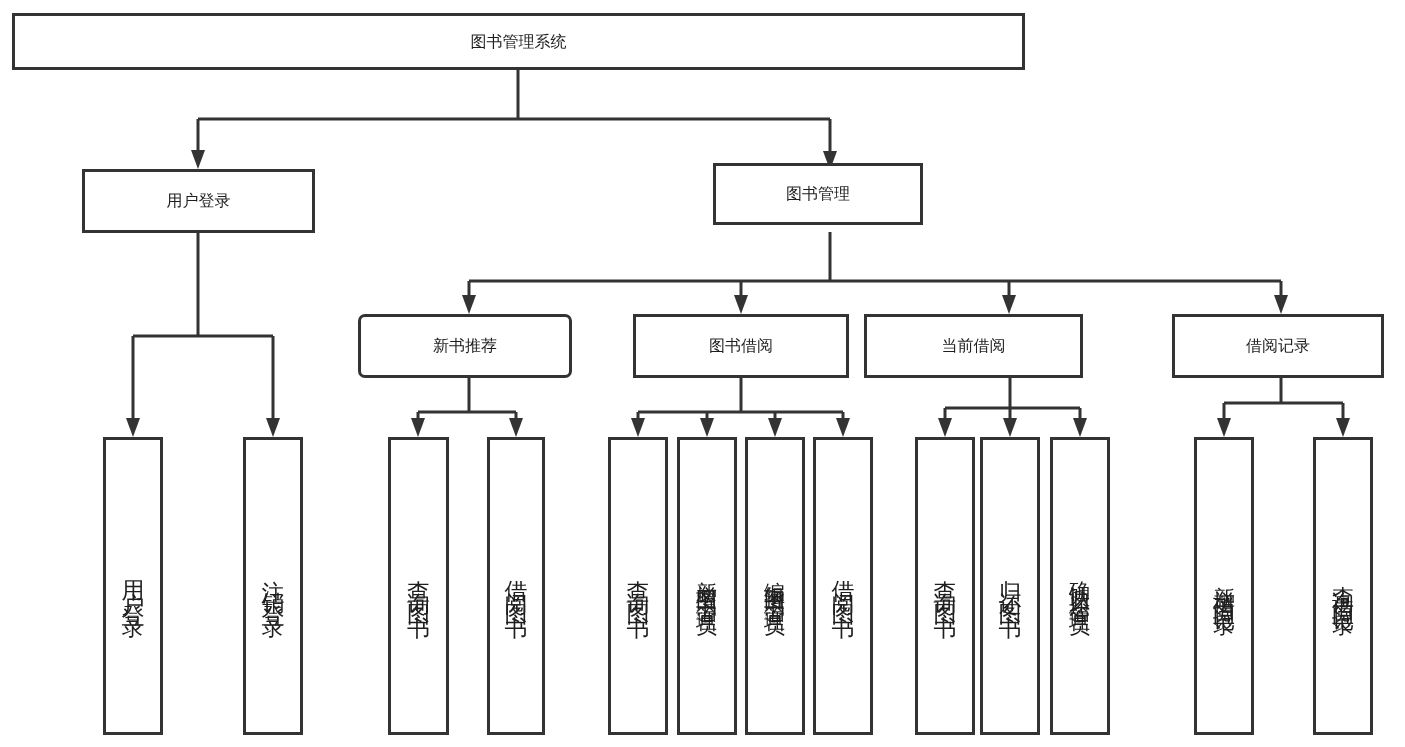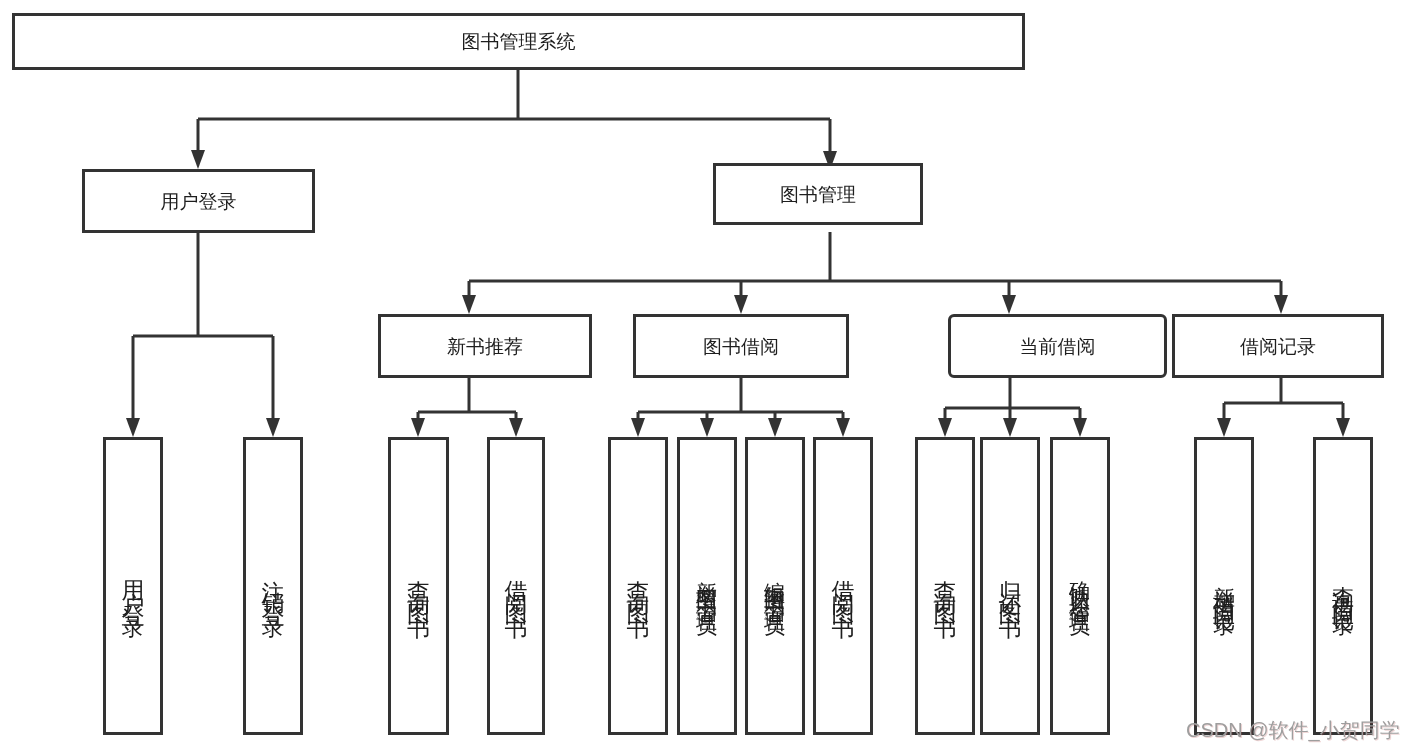--- a/index.html
+++ b/index.html
@@ -16,21 +16,21 @@
   .node{
     position:absolute;
     background:#ffffff;
     border:3px solid #333333;
     box-sizing:border-box;
     display:flex;align-items:center;justify-content:center;
     color:#1e1e1e;
     text-align:center;
     line-height:1;
   }
-  .node.h{font-size:19px;}
+  .node.h{font-size:16px;}
   .node.v{
     writing-mode:vertical-rl;
   }
   .node.v.vt-short{font-size:23px;letter-spacing:12px;}
   .node.v.vt-med{font-size:22px;letter-spacing:6px;}
   .node.v.vt-long{font-size:21px;letter-spacing:5px;}
   .watermark{
     position:absolute;
     left:1186px;top:717px;
     font-size:20px;
@@ -96,32 +96,31 @@
       <polygon points="1073,418 1087,418 1080,437"></polygon>
       <line x1="1224" y1="403" x2="1224" y2="420"></line>
       <polygon points="1217,418 1231,418 1224,437"></polygon>
       <line x1="1343" y1="403" x2="1343" y2="420"></line>
       <polygon points="1336,418 1350,418 1343,437"></polygon>
     </svg>
   <div id="nodes">
       <div class="node h" style="left: 12px; top: 13px; width: 1013px; height: 57px;">图书管理系统</div>
       <div class="node h" style="left: 82px; top: 169px; width: 233px; height: 64px;">用户登录</div>
       <div class="node h" style="left: 713px; top: 163px; width: 210px; height: 62px;">图书管理</div>
-      <div class="node h" style="left: 378px; top: 314px; width: 214px; height: 64px;">新书推荐</div>
+      <div class="node h" style="left: 358px; top: 314px; width: 214px; height: 64px; border-radius: 7px;">新书推荐</div>
       <div class="node h" style="left: 633px; top: 314px; width: 216px; height: 64px; text-align: center;">图书借阅</div>
-      <div class="node h" style="left: 948px; top: 314px; width: 219px; height: 64px; border-radius: 6px;">当前借阅</div>
+      <div class="node h" style="left: 864px; top: 314px; width: 219px; height: 64px;">当前借阅</div>
       <div class="node h" style="left: 1172px; top: 314px; width: 212px; height: 64px;">借阅记录</div>
       <div class="node v vt-short" style="left: 103px; top: 437px; width: 60px; height: 298px;">用户登录</div>
       <div class="node v vt-short" style="left: 243px; top: 437px; width: 60px; height: 298px;">注销登录</div>
       <div class="node v vt-short" style="left: 388px; top: 437px; width: 61px; height: 298px;">查询图书</div>
       <div class="node v vt-short" style="left: 487px; top: 437px; width: 58px; height: 298px;">借阅图书</div>
       <div class="node v vt-short" style="left: 608px; top: 437px; width: 60px; height: 298px;">查询图书</div>
       <div class="node v vt-long" style="left: 677px; top: 437px; width: 60px; height: 298px;">新增图书（管理员）</div>
       <div class="node v vt-long" style="left: 745px; top: 437px; width: 60px; height: 298px;">编辑图书（管理员）</div>
       <div class="node v vt-short" style="left: 813px; top: 437px; width: 60px; height: 298px;">借阅图书</div>
       <div class="node v vt-short" style="left: 915px; top: 437px; width: 60px; height: 298px;">查询图书</div>
       <div class="node v vt-short" style="left: 980px; top: 437px; width: 60px; height: 298px;">归还图书</div>
       <div class="node v vt-long" style="left: 1050px; top: 437px; width: 60px; height: 298px;">确认归还（管理员）</div>
       <div class="node v vt-med" style="left: 1194px; top: 437px; width: 60px; height: 298px;">新增借阅记录</div>
       <div class="node v vt-med" style="left: 1313px; top: 437px; width: 60px; height: 298px;">查询借阅记录</div>
     </div>
-  <div class="watermark">CSDN @软件_小贺同学</div>
 </div>
 
 </body></html>

